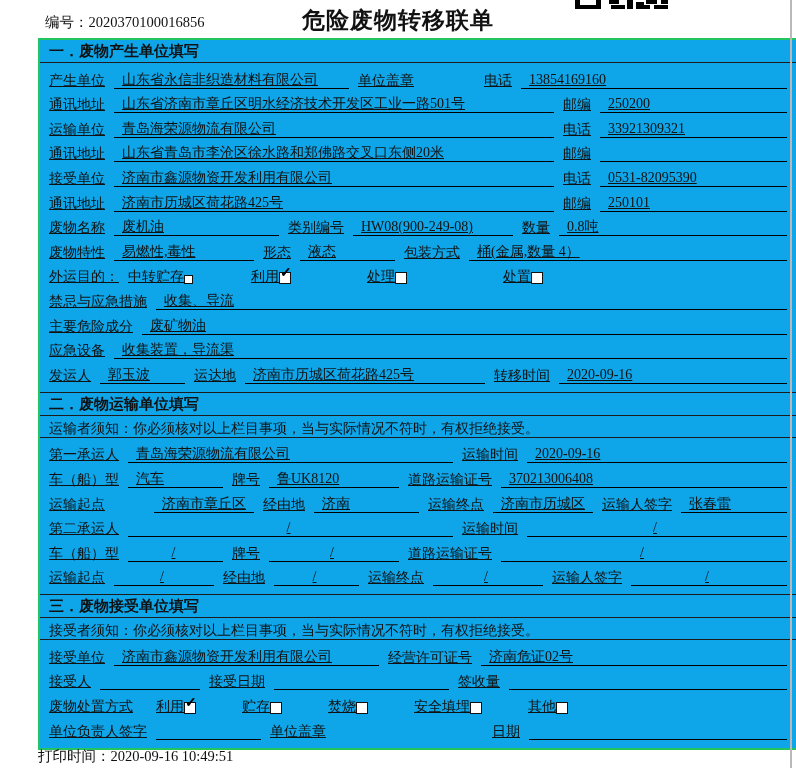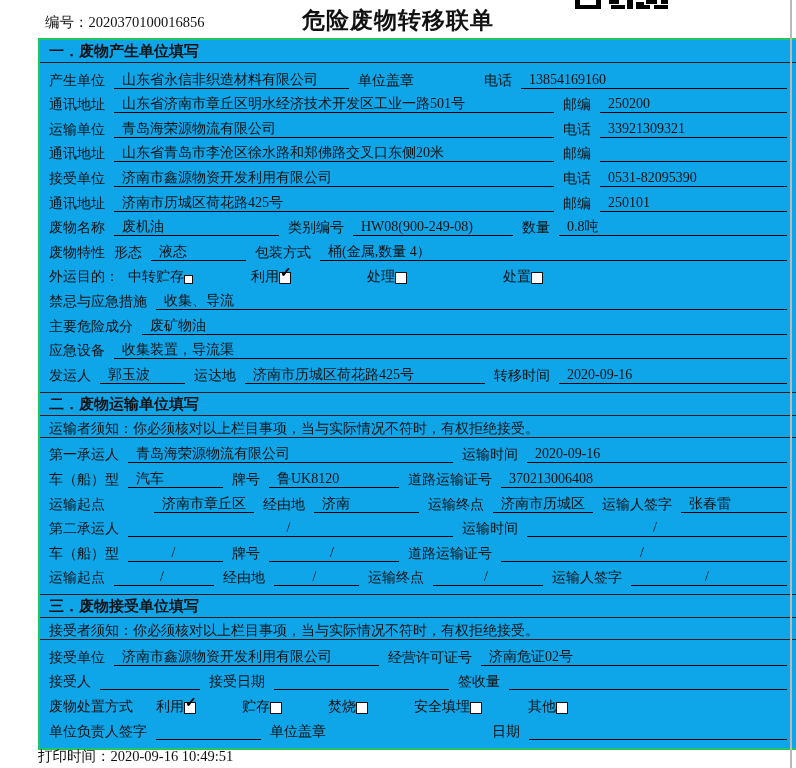--- a/index.html
+++ b/index.html
@@ -8,21 +8,21 @@
   .serial{position:absolute;left:45px;top:13px;font-size:14.5px;white-space:nowrap;}
   .doc-title{position:absolute;left:0;right:0;top:5px;text-align:center;
              font-size:23px;font-weight:bold;letter-spacing:1px;}
   .qr{position:absolute;left:575px;top:0;}
   .form{position:absolute;left:38px;top:38px;width:760px;border:2px solid #22c55e;
         box-sizing:border-box;background:#0ea5e9;}
   .sec-h{font-weight:bold;font-size:15px;padding:3px 9px 2px 9px;
          border-bottom:1.6px solid #1c1c1c;line-height:17px;}
   section:not(:first-child) .sec-h{border-top:1.6px solid #1c1c1c;}
   .notice{font-size:14px;padding:5px 9px 0 9px;border-bottom:1.6px solid #1c1c1c;line-height:16px;}
-  .rows{padding:4px 0 5px 0;}
+  .rows{padding:4px 0 5px 0;text-decoration:underline;}
   .frow{display:flex;align-items:flex-end;height:24.6px;padding:0 9px 3px 9px;
         box-sizing:border-box;column-gap:9px;}
   .lab{font-size:14px;line-height:17px;white-space:nowrap;flex-shrink:0;}
   .fld{font-size:14px;line-height:17px;border-bottom:1px solid #000;
        padding:0 4px 0 8px;white-space:nowrap;box-sizing:border-box;
        min-width:26px;overflow:hidden;flex-shrink:0;}
   .fld.flex{flex:1 1 auto;}
   .fld.slash{text-align:center;padding-left:0;}
   .chk{display:flex;align-items:flex-end;flex-shrink:0;}
   .box{position:relative;width:12px;height:12px;border:1.5px solid #111;
@@ -103,20 +103,21 @@
           <div class="frow">
             <span class="lab">废物名称</span>
             <span class="fld" style="width: 165px;">废机油</span>
             <span class="lab">类别编号</span>
             <span class="fld" style="width: 160px;">HW08(900-249-08)</span>
             <span class="lab">数量</span>
             <span class="fld flex">0.8吨</span>
           </div>
           <div class="frow">
             <span class="lab">废物特性</span>
+            <span class="fld" style="width: 140px;">易燃性,毒性</span>
             <span class="lab">形态</span>
             <span class="fld" style="width: 95px;">液态</span>
             <span class="lab">包装方式</span>
             <span class="fld flex">桶(金属,数量 4）</span>
           </div>
           <div class="frow">
             <span class="lab">外运目的：</span>
             <span class="chk">
               <span class="lab">中转贮存</span>
               <span class="box small"></span>

